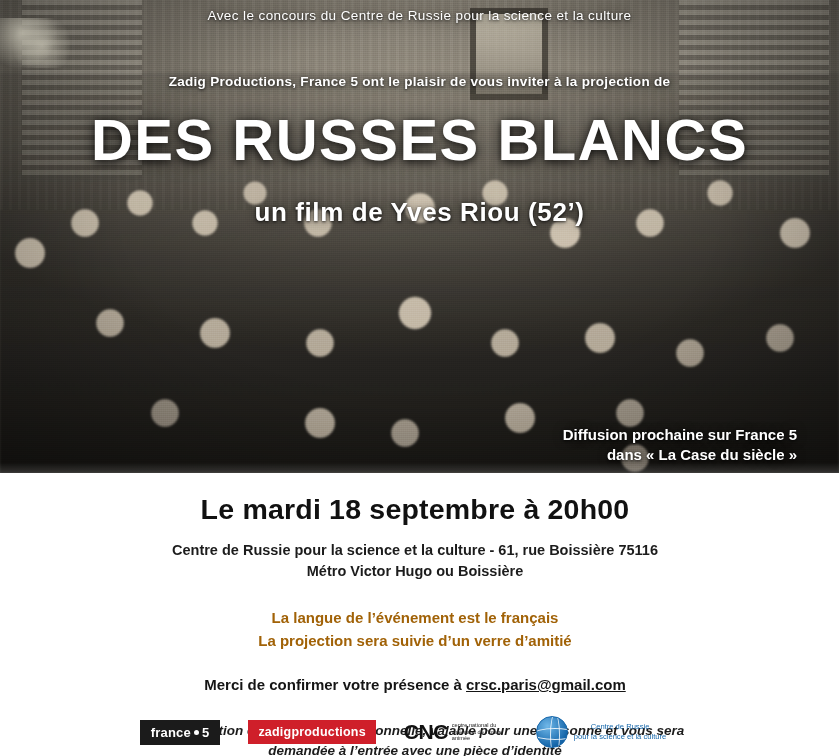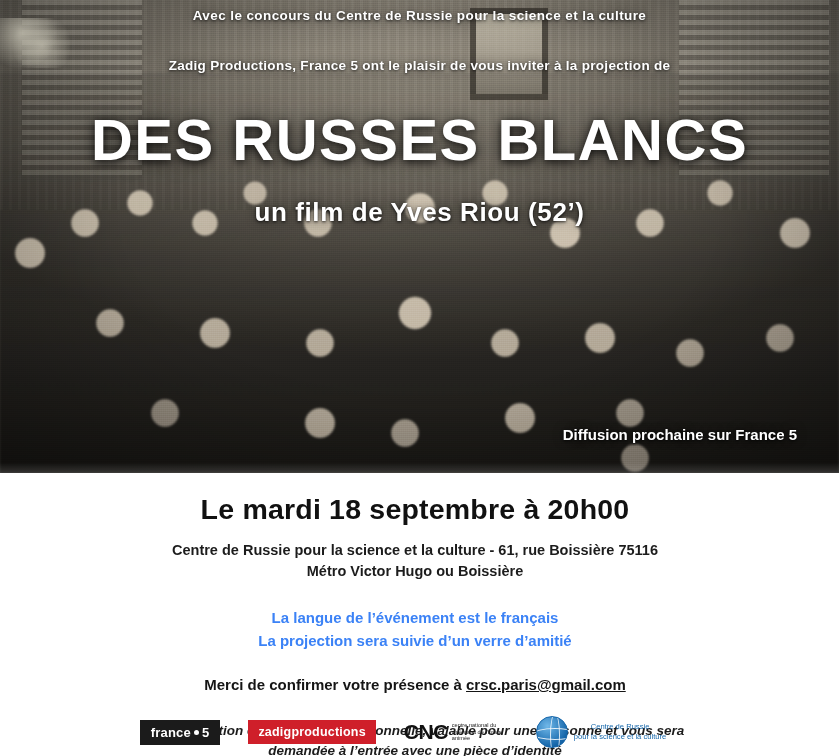--- a/index.html
+++ b/index.html
@@ -112,24 +112,24 @@
     width: 100%;
     text-align: center;
     color: #ffffff;
     text-shadow: 0 1px 3px rgba(0,0,0,0.75), 0 0 10px rgba(0,0,0,0.5);
     line-height: 1.25;
   }
   #line-partner {
     top: 8px;
     font-size: 13.5px;
     letter-spacing: 0.4px;
-    font-weight: 700;
+    font-weight: 400;
   }
   #line-invite {
-    top: 58px;
+    top: 74px;
     font-size: 13.5px;
     letter-spacing: 0.3px;
     font-weight: 700;
   }
   #film-title {
     top: 104px;
     font-size: 58px;
     font-weight: 700;
     letter-spacing: 1.5px;
     text-shadow: 0 2px 8px rgba(0,0,0,0.8), 0 0 22px rgba(0,0,0,0.55);
@@ -169,21 +169,21 @@
     font-weight: 700;
     color: #1c1c1c;
     line-height: 1.45;
   }
   #addr1 { margin-top: 14px; }
   #lang-block {
     margin-top: 25px;
     font-size: 15px;
     font-weight: 700;
     line-height: 1.5;
-    color: #3b82f6;
+    color: #a16207;
   }
   #rsvp {
     margin-top: 24px;
     font-size: 15px;
     font-weight: 700;
     color: #151515;
   }
   #rsvp .mail {
     color: #151515;
   }
@@ -286,20 +286,21 @@
     <div class="on-photo" id="line-partner">Avec le concours du Centre de Russie pour la science et la culture</div>
 
     <div class="on-photo" id="line-invite">Zadig Productions, France 5 ont le plaisir de vous inviter à la projection de</div>
 
     <div class="on-photo" id="film-title">DES RUSSES BLANCS</div>
 
     <div class="on-photo" id="film-credit">un film de Yves Riou (52’)</div>
 
     <div class="on-photo" id="broadcast">
       <div>Diffusion prochaine sur France 5</div>
+      <div>dans « La Case du siècle »</div>
     </div>
   </div>
 
   <div id="info">
 
     <div id="date-line">Le mardi 18 septembre à 20h00</div>
 
     <div class="addr" id="addr1">Centre de Russie pour la science et la culture - 61, rue Boissière 75116</div>
     <div class="addr">Métro Victor Hugo ou Boissière</div>
 

